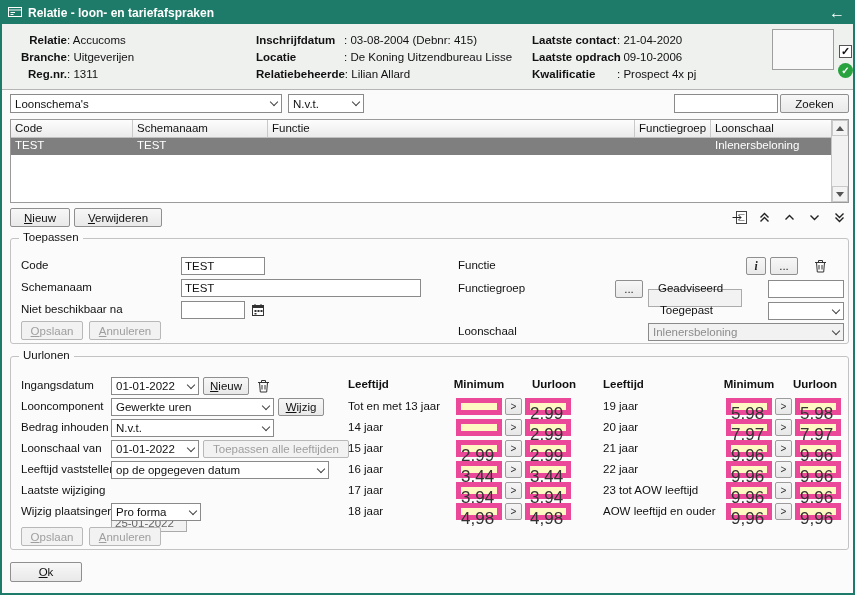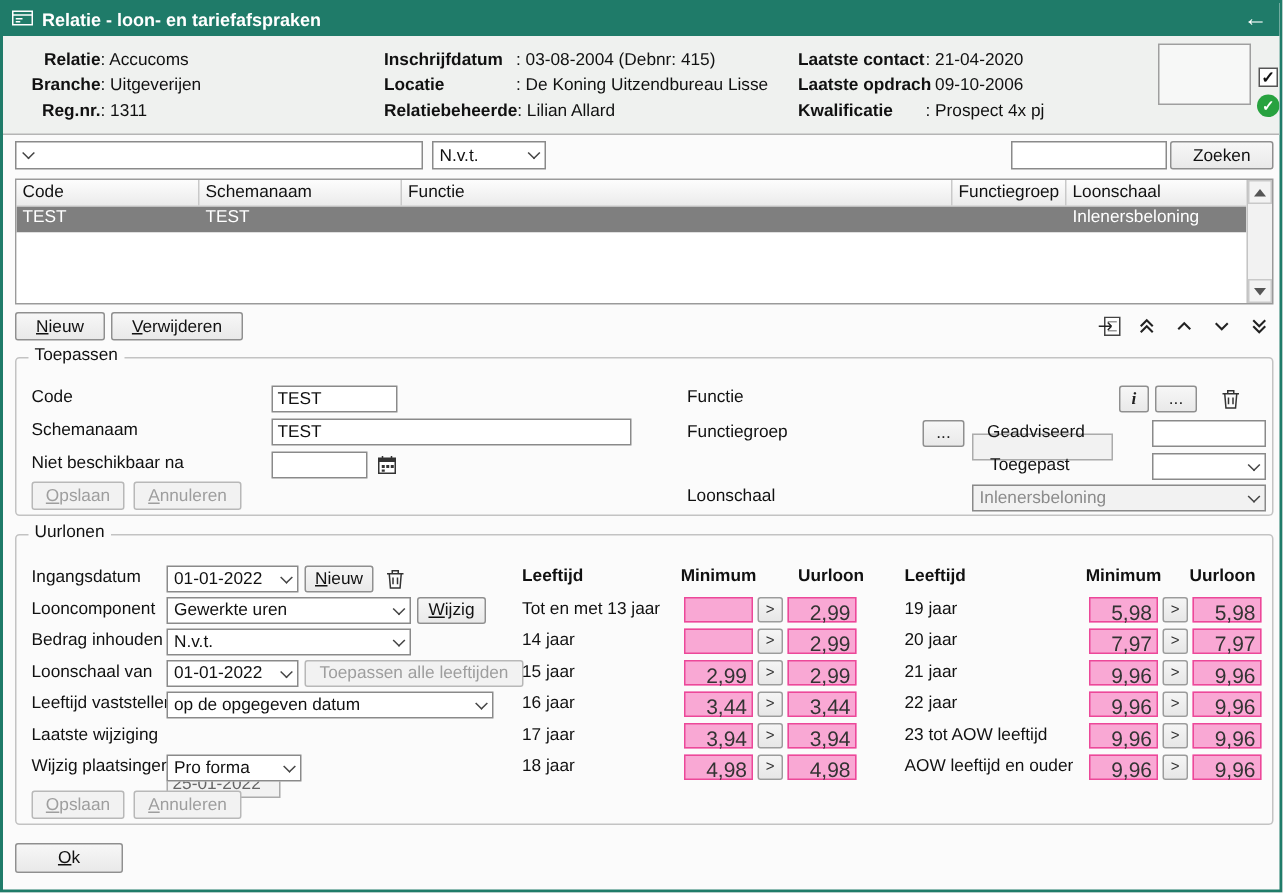--- a/index.html
+++ b/index.html
@@ -65,21 +65,21 @@
 .grp-loonschema{top:236px;height:106px;}
 .grp-uurlonen{top:354px;height:194px;}
 .grp-title{position:absolute;top:-8px;left:8px;background:#fbfbfb;padding:0 4px;}
 .flabel{position:absolute;white-space:nowrap;}
 .grp .tinput,.grp .combo,.grp .btn{position:absolute;}
 
 .age-hdr{position:absolute;font-weight:bold;white-space:nowrap;}
 .age-hdr.ctr{text-align:center;width:60px;}
 .age-row{position:absolute;height:17px;}
 .age-label{position:absolute;left:0;top:2px;white-space:nowrap;}
-.rate{position:absolute;top:0;width:46px;height:17px;border:1px solid #ec4899;background:#f9a8d4;font-size:14px;color:#333;text-align:right;padding:1px 3px 0 0;}
+.rate{position:absolute;top:0;width:46px;height:17px;border:5px solid #ec4899;background:#fef9c3;font-size:17px;color:#333;text-align:right;padding:1px 3px 0 0;}
 .gt-btn{position:absolute;top:0;width:17px;height:17px;display:flex;align-items:center;justify-content:center;background:linear-gradient(#f5f5f5,#e7e7e7);border:1px solid #9c9c9c;border-radius:2px;font-size:10px;color:#333;cursor:pointer;}
 
 .ok-btn{position:absolute;left:8px;top:560px;width:72px;height:20px;}
 </style>
 </head>
 <body>
 
 <div class="window">
 
   <div class="titlebar">
@@ -142,20 +142,21 @@
     <div class="hdr-checkbox">
         <span>✓</span>
       </div>
     <div class="hdr-status">
         <span>✓</span>
       </div>
   </div>
 
   <div class="toolbar">
     <div class="combo" style="left:0;width:272px">
+      <span class="ctext">Loonschema's</span>
       <span class="carrow">
           <i class="chev"></i>
         </span>
     </div>
     <div class="combo" style="left:278px;width:76px">
       <span class="ctext">N.v.t.</span>
       <span class="carrow">
           <i class="chev"></i>
         </span>
     </div>

